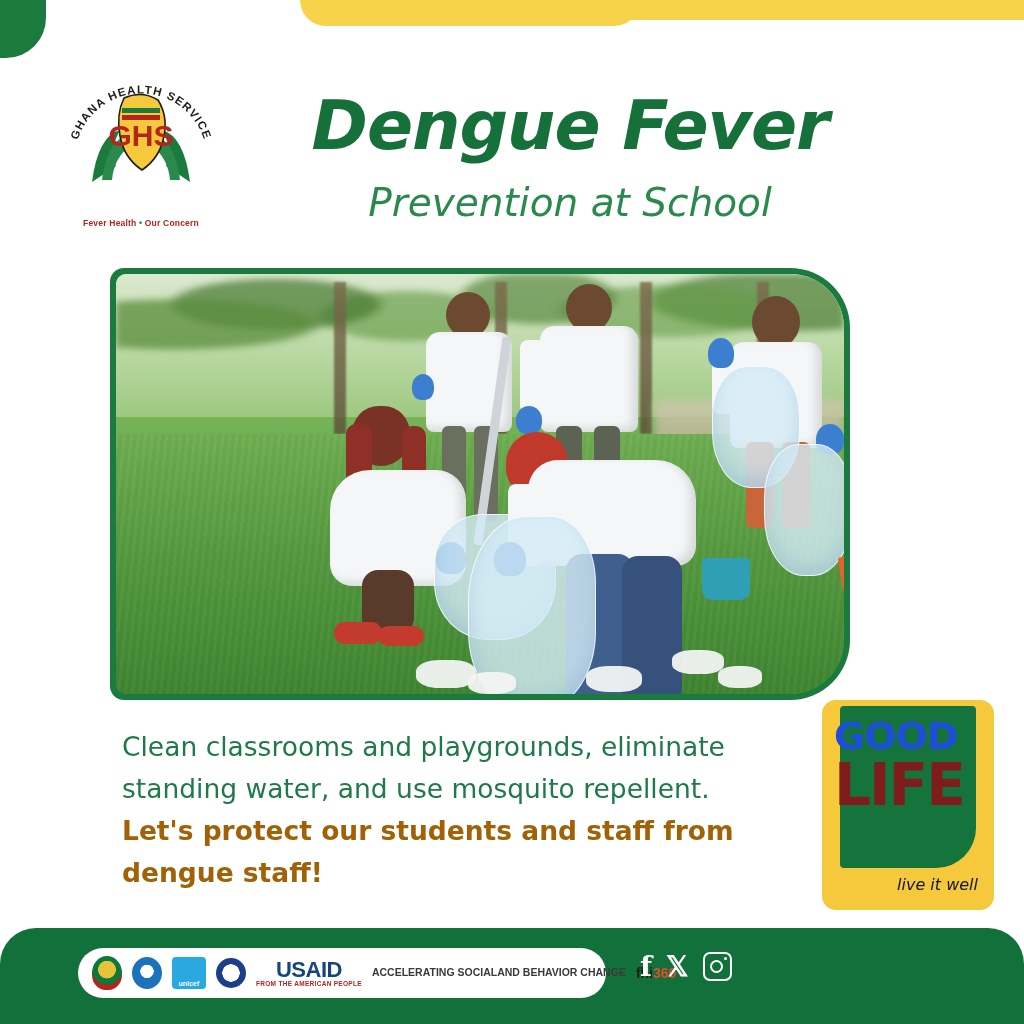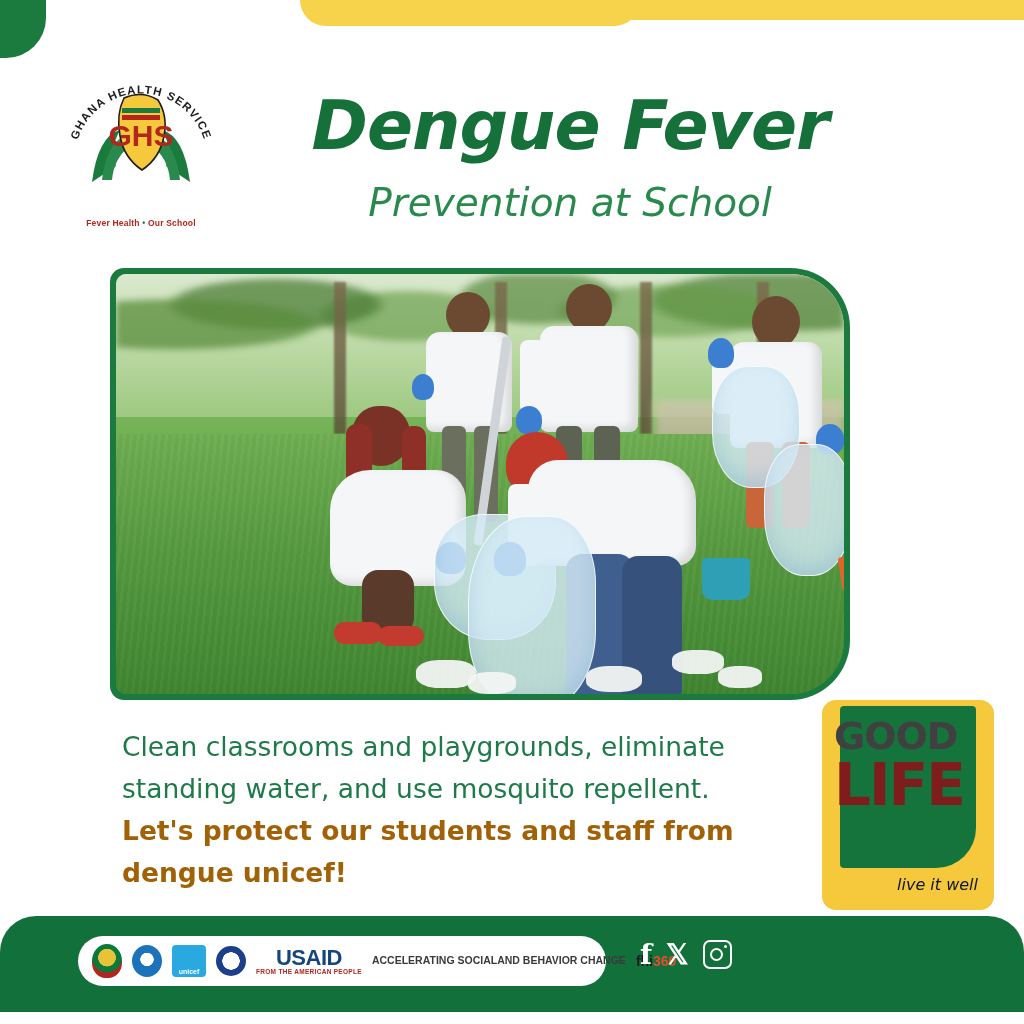--- a/index.html
+++ b/index.html
@@ -240,21 +240,21 @@
     top: 6px; left: 18px;
     width: 136px; height: 162px;
     background: #14743c;
     border-radius: 4px 4px 40px 4px;
   }
   .gl-good {
     position: absolute; top: 18px; left: 12px;
     font-family: "DejaVu Sans", sans-serif;
     font-weight: bold;
     font-size: 38px;
-    color: #404040;
+    color: #1d4ed8;
     letter-spacing: -1px;
     line-height: .95;
   }
   .gl-life {
     position: absolute; top: 58px; left: 12px;
     font-family: "DejaVu Sans", sans-serif;
     font-weight: bold;
     font-size: 58px;
     color: #7f1d1d;
     letter-spacing: -2px;
@@ -263,21 +263,21 @@
   .gl-tag {
     position: absolute; bottom: 16px; right: 16px;
     font-family: "DejaVu Sans", sans-serif;
     font-style: italic;
     font-size: 16px;
     color: #0f172a;
   }
   
   .footer {
     position: absolute;
-    left: 0; bottom: 12px;
+    left: 0; bottom: 0;
     width: 1024px; height: 96px;
     background: #12713b;
     border-top-left-radius: 36px;
     border-top-right-radius: 36px;
   }
   .footer-pill {
     position: absolute;
     top: 20px; left: 78px;
     width: 528px; height: 50px;
     background: #ffffff;
@@ -392,21 +392,21 @@
       <path d="M118 118 q-4 -34 -22 -44 l-6 10 q16 12 18 34 z" fill="#2a8a4e"></path>
 
       <path d="M62 36 q18 -8 34 2 q10 16 6 36 q-4 22 -22 34 q-18 -12 -22 -34 q-4 -22 4 -38 z" fill="#f6c83c" stroke="#1d1d1b" stroke-width="1.6"></path>
       <text x="79" y="84" text-anchor="middle" font-family="Liberation Sans, sans-serif" font-size="30" font-weight="bold" fill="#b3261e">GHS</text>
       <rect x="60" y="46" width="38" height="5" fill="#1b7a3e"></rect>
       <rect x="60" y="53" width="38" height="5" fill="#b3261e"></rect>
     </svg>
     <div class="ghs-tagline">
       <span>Fever Health</span>
       <span class="sep">•</span>
-      <span>Our School</span>
+      <span>Our Concern</span>
     </div>
   </div>
 
   <div class="title">Dengue Fever</div>
   <div class="subtitle">Prevention at School</div>
 
   <div class="photo-card">
     <div class="photo">
       <div class="ph-sky"></div>
       <div class="ph-trees"></div>
@@ -478,21 +478,21 @@
       <div class="litter" style="left:602px; top:392px; width:44px; height:22px;"></div>
       <div class="bucket" style="left:586px; top:284px; width:48px; height:42px;"></div>
     </div>
   </div>
 
 
   <div class="body-copy">
     <span>Clean classrooms and playgrounds, eliminate</span><br>
     <span>standing water, and use mosquito repellent.</span><br>
     <span class="bold">Let's protect our students and staff from</span><br>
-    <span class="bold">dengue unicef!</span>
+    <span class="bold">dengue staff!</span>
   </div>
 
   <div class="goodlife">
     <div class="goodlife-inner"></div>
     <div class="gl-good">GOOD</div>
     <div class="gl-life">LIFE</div>
     <div class="gl-tag">live it well</div>
   </div>
 
   <div class="footer">

